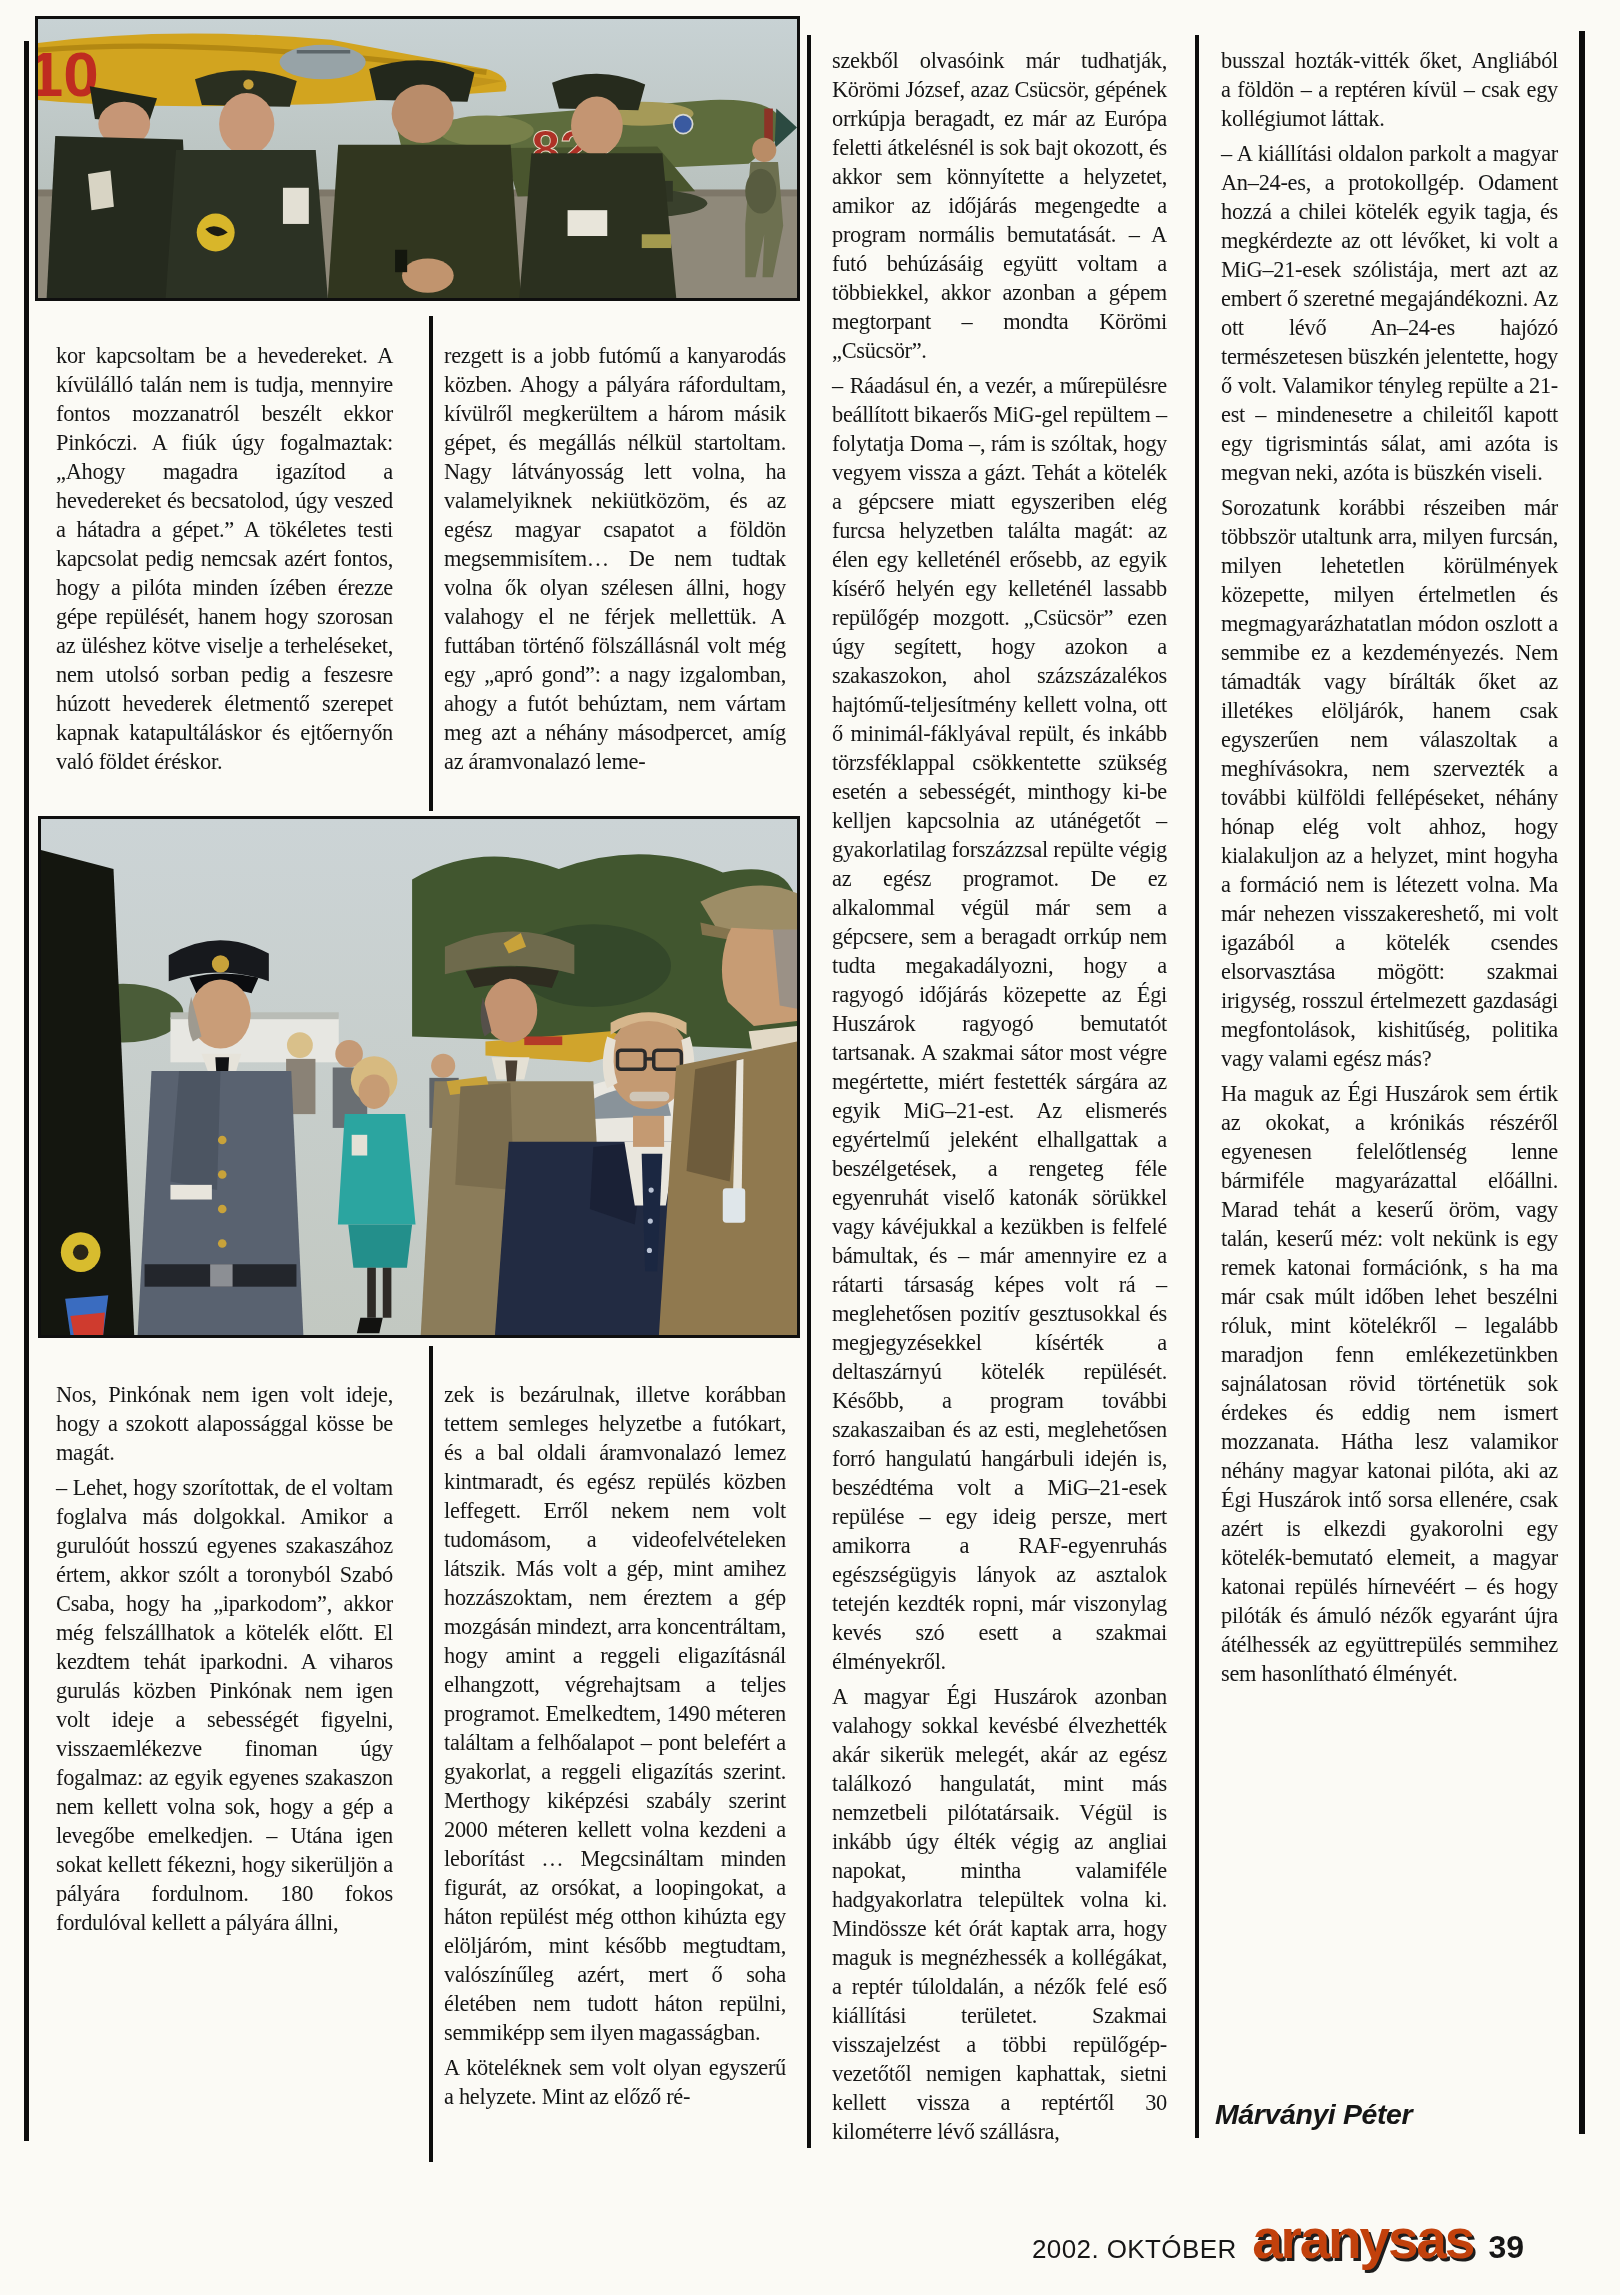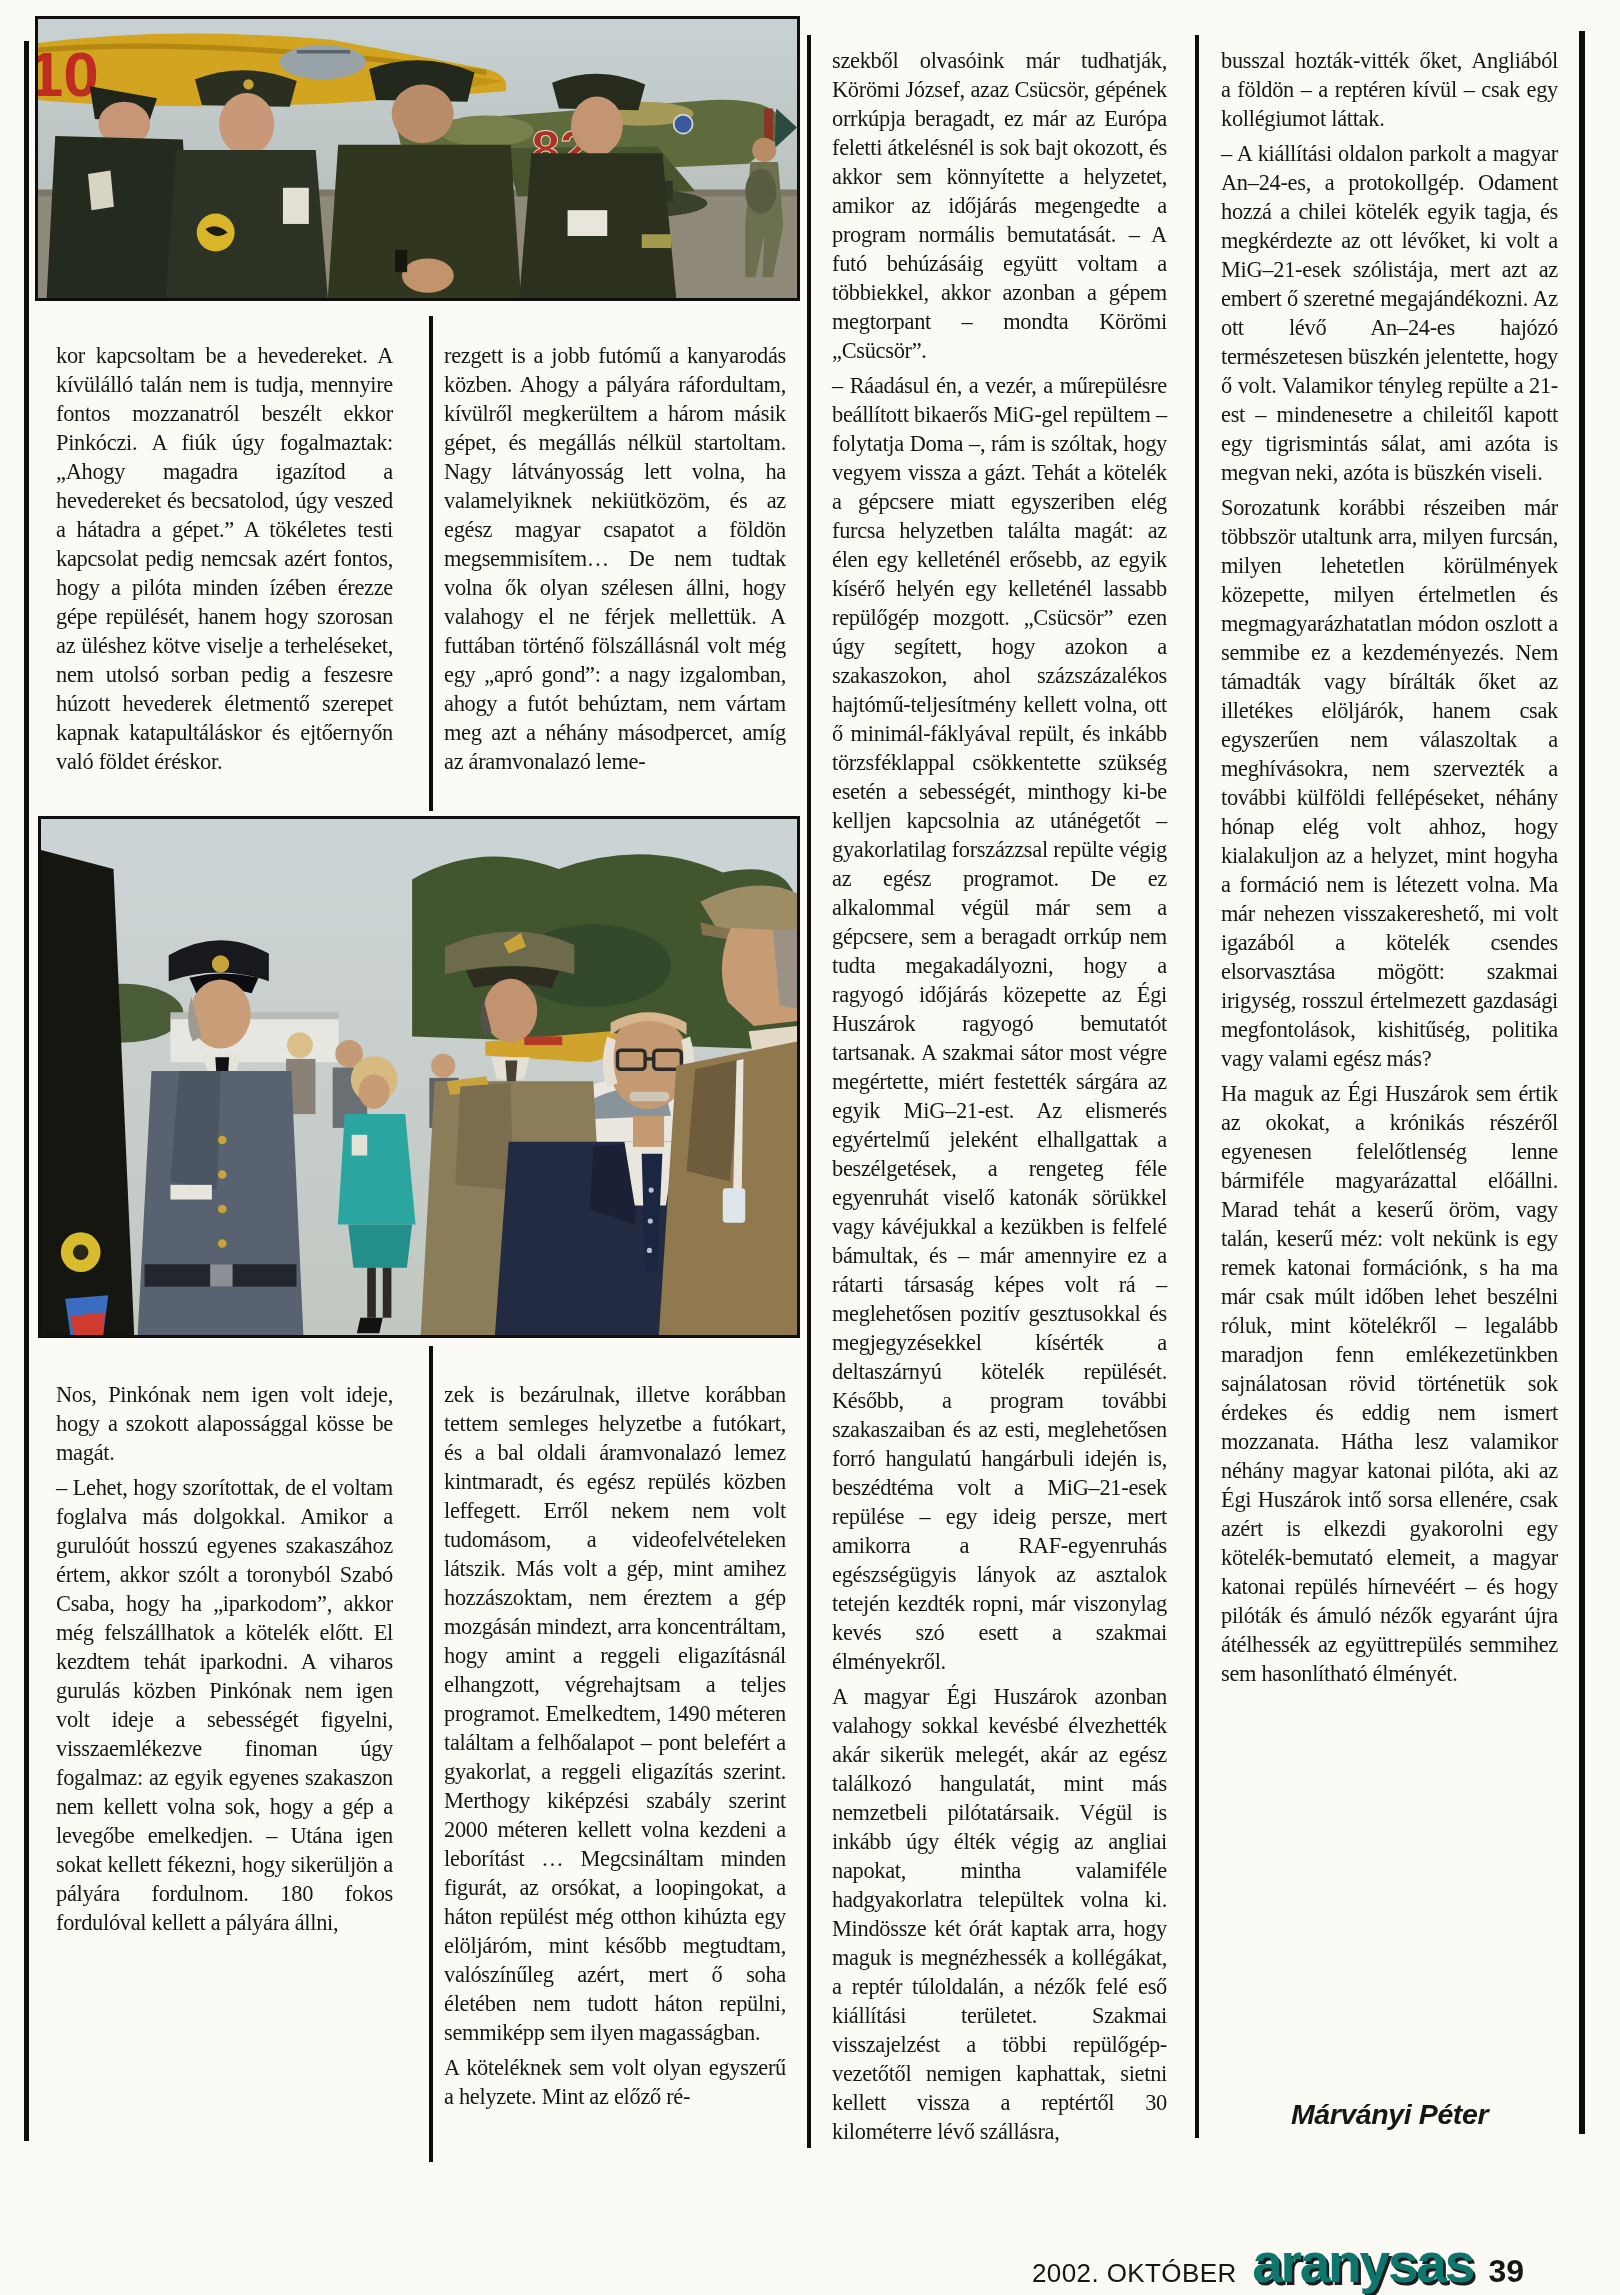--- a/index.html
+++ b/index.html
@@ -29,31 +29,31 @@
   #c3 {left:826px;top:40px;width:347px;height:2110px;}
   #c4 {left:1215px;top:40px;width:349px;height:2036px;}
   #rule-left  {left:24px;top:41px;width:5.2px;height:2100px;}
   #rule-right {left:1579px;top:31px;width:6px;height:2103px;}
   #rule-c1a{left:429px;top:316px;width:3.5px;height:495px;}
   #rule-c1b{left:429px;top:1346px;width:3.5px;height:816px;}
   #rule-c2 {left:807px;top:35px;width:4.3px;height:2113px;}
   #rule-c3 {left:1195px;top:35px;width:3.5px;height:2103px;}
   .author{
     position:absolute;left:1215px;top:2098px;width:349px;
-    text-align:center;font-size:28.5px;font-weight:700;font-style:italic;
+    text-align:left;font-size:28.5px;font-weight:700;font-style:italic;
     letter-spacing:-0.4px;
   }
   .footer{
     position:absolute;left:1032px;top:2212px;
     display:flex;align-items:baseline;gap:15.5px;white-space:nowrap;
   }
   .footer .date{font-size:26px;letter-spacing:0.4px;}
   .footer .logo{
     font-size:55px;font-weight:700;letter-spacing:-2.2px;line-height:1;
-    color:#0f766e;text-shadow:2.6px 2.6px 0 #1d1d1d;margin-top:24px;
+    color:#c2410c;text-shadow:2.6px 2.6px 0 #1d1d1d;
   }
   .footer .pageno{font-size:32px;font-weight:700;}
 </style>
 </head>
 <body>
 
 <div class="rule" id="rule-left"></div>
 <div class="rule" id="rule-right"></div>
 <div class="rule" id="rule-c1a"></div>
 <div class="rule" id="rule-c1b"></div>

